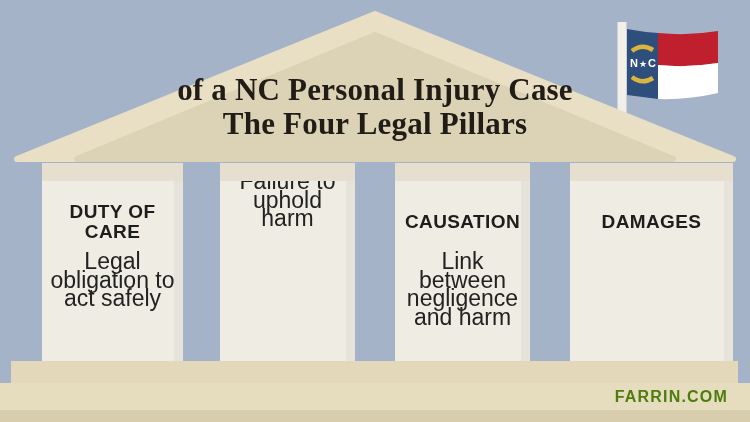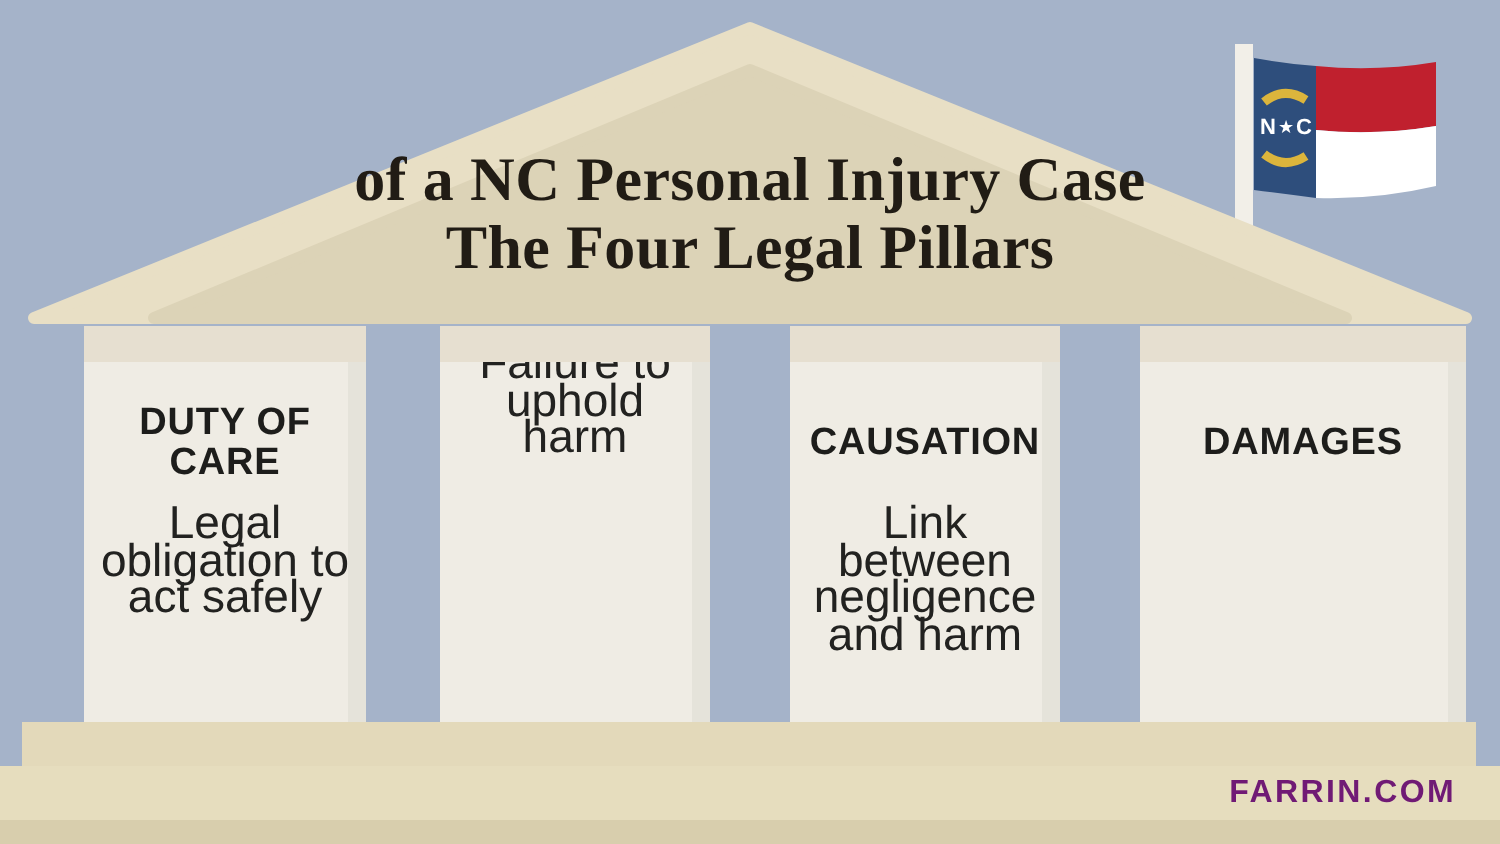--- a/index.html
+++ b/index.html
@@ -63,21 +63,21 @@
     background:#e6ddbe;
   }
   .base-shadow{
     position:absolute;left:0;top:410px;width:750px;height:12px;
     background:#d8cead;
   }
   .brand{
     position:absolute;right:22px;top:0;height:27px;
     display:flex;align-items:center;
     font-weight:bold;font-size:16px;letter-spacing:1.2px;
-    color:#701a75;
+    color:#4d7c0f;
   }
 </style>
 </head>
 <body>
 
 <div class="canvas">
 
   <svg class="scene-svg" viewBox="0 0 750 422">
 
     <rect x="617.5" y="22" width="9" height="96" fill="#f2efe8"></rect>

